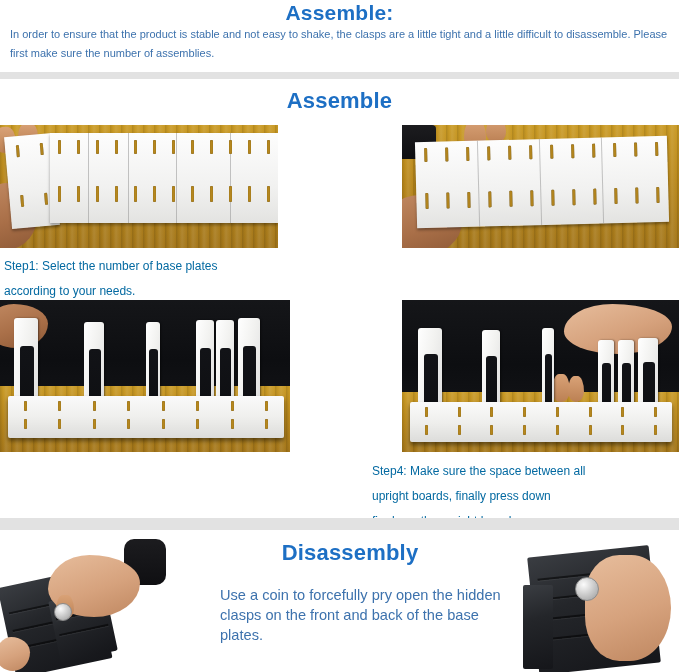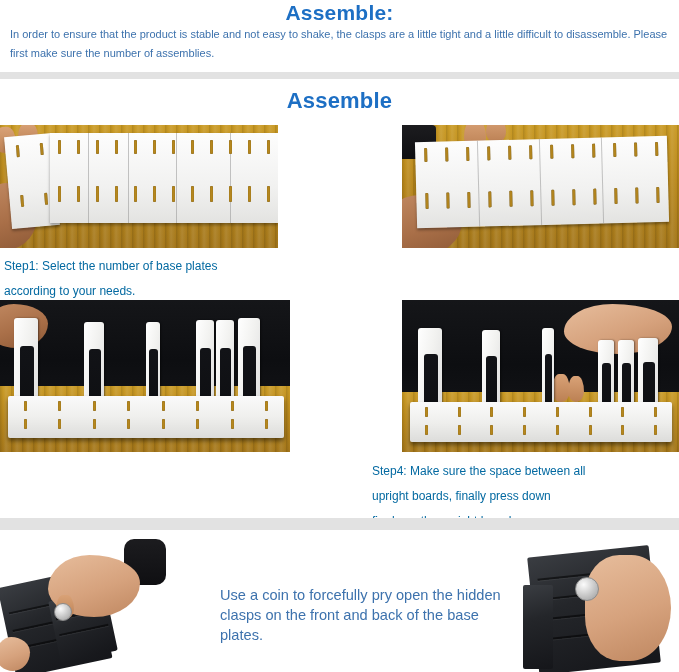--- a/index.html
+++ b/index.html
@@ -458,20 +458,21 @@
         <div class="rib" style="left:4px;right:4px;top:34px;"></div>
       </div>
       <div class="sleeve" style="left:124px;top:6px;width:42px;height:46px;border-radius:10px;"></div>
       <div class="hand pale" style="left:48px;top:22px;width:92px;height:62px;"></div>
       <div class="finger" style="left:56px;top:62px;width:18px;height:24px;"></div>
       <div class="coin" style="left:54px;top:70px;width:16px;height:16px;"></div>
       <div class="hand pale" style="left:-4px;top:104px;width:34px;height:34px;"></div>
     </div>
   </div>
 
+  <div class="heading disassembly-title">Disassembly</div>
   <div class="body-text disassembly-body">Use a coin to forcefully pry open the hidden clasps on the front and back of the base plates.</div>
 
   <div class="photo d-right">
     <div class="scene">
       <div class="blackplate" style="left:10px;top:18px;width:122px;height:118px;transform:rotate(-6deg);">
         <div class="rib" style="left:8px;right:8px;top:22px;"></div>
         <div class="rib" style="left:8px;right:8px;top:42px;"></div>
         <div class="rib" style="left:8px;right:8px;top:62px;"></div>
         <div class="rib" style="left:8px;right:8px;top:82px;"></div>
       </div>

